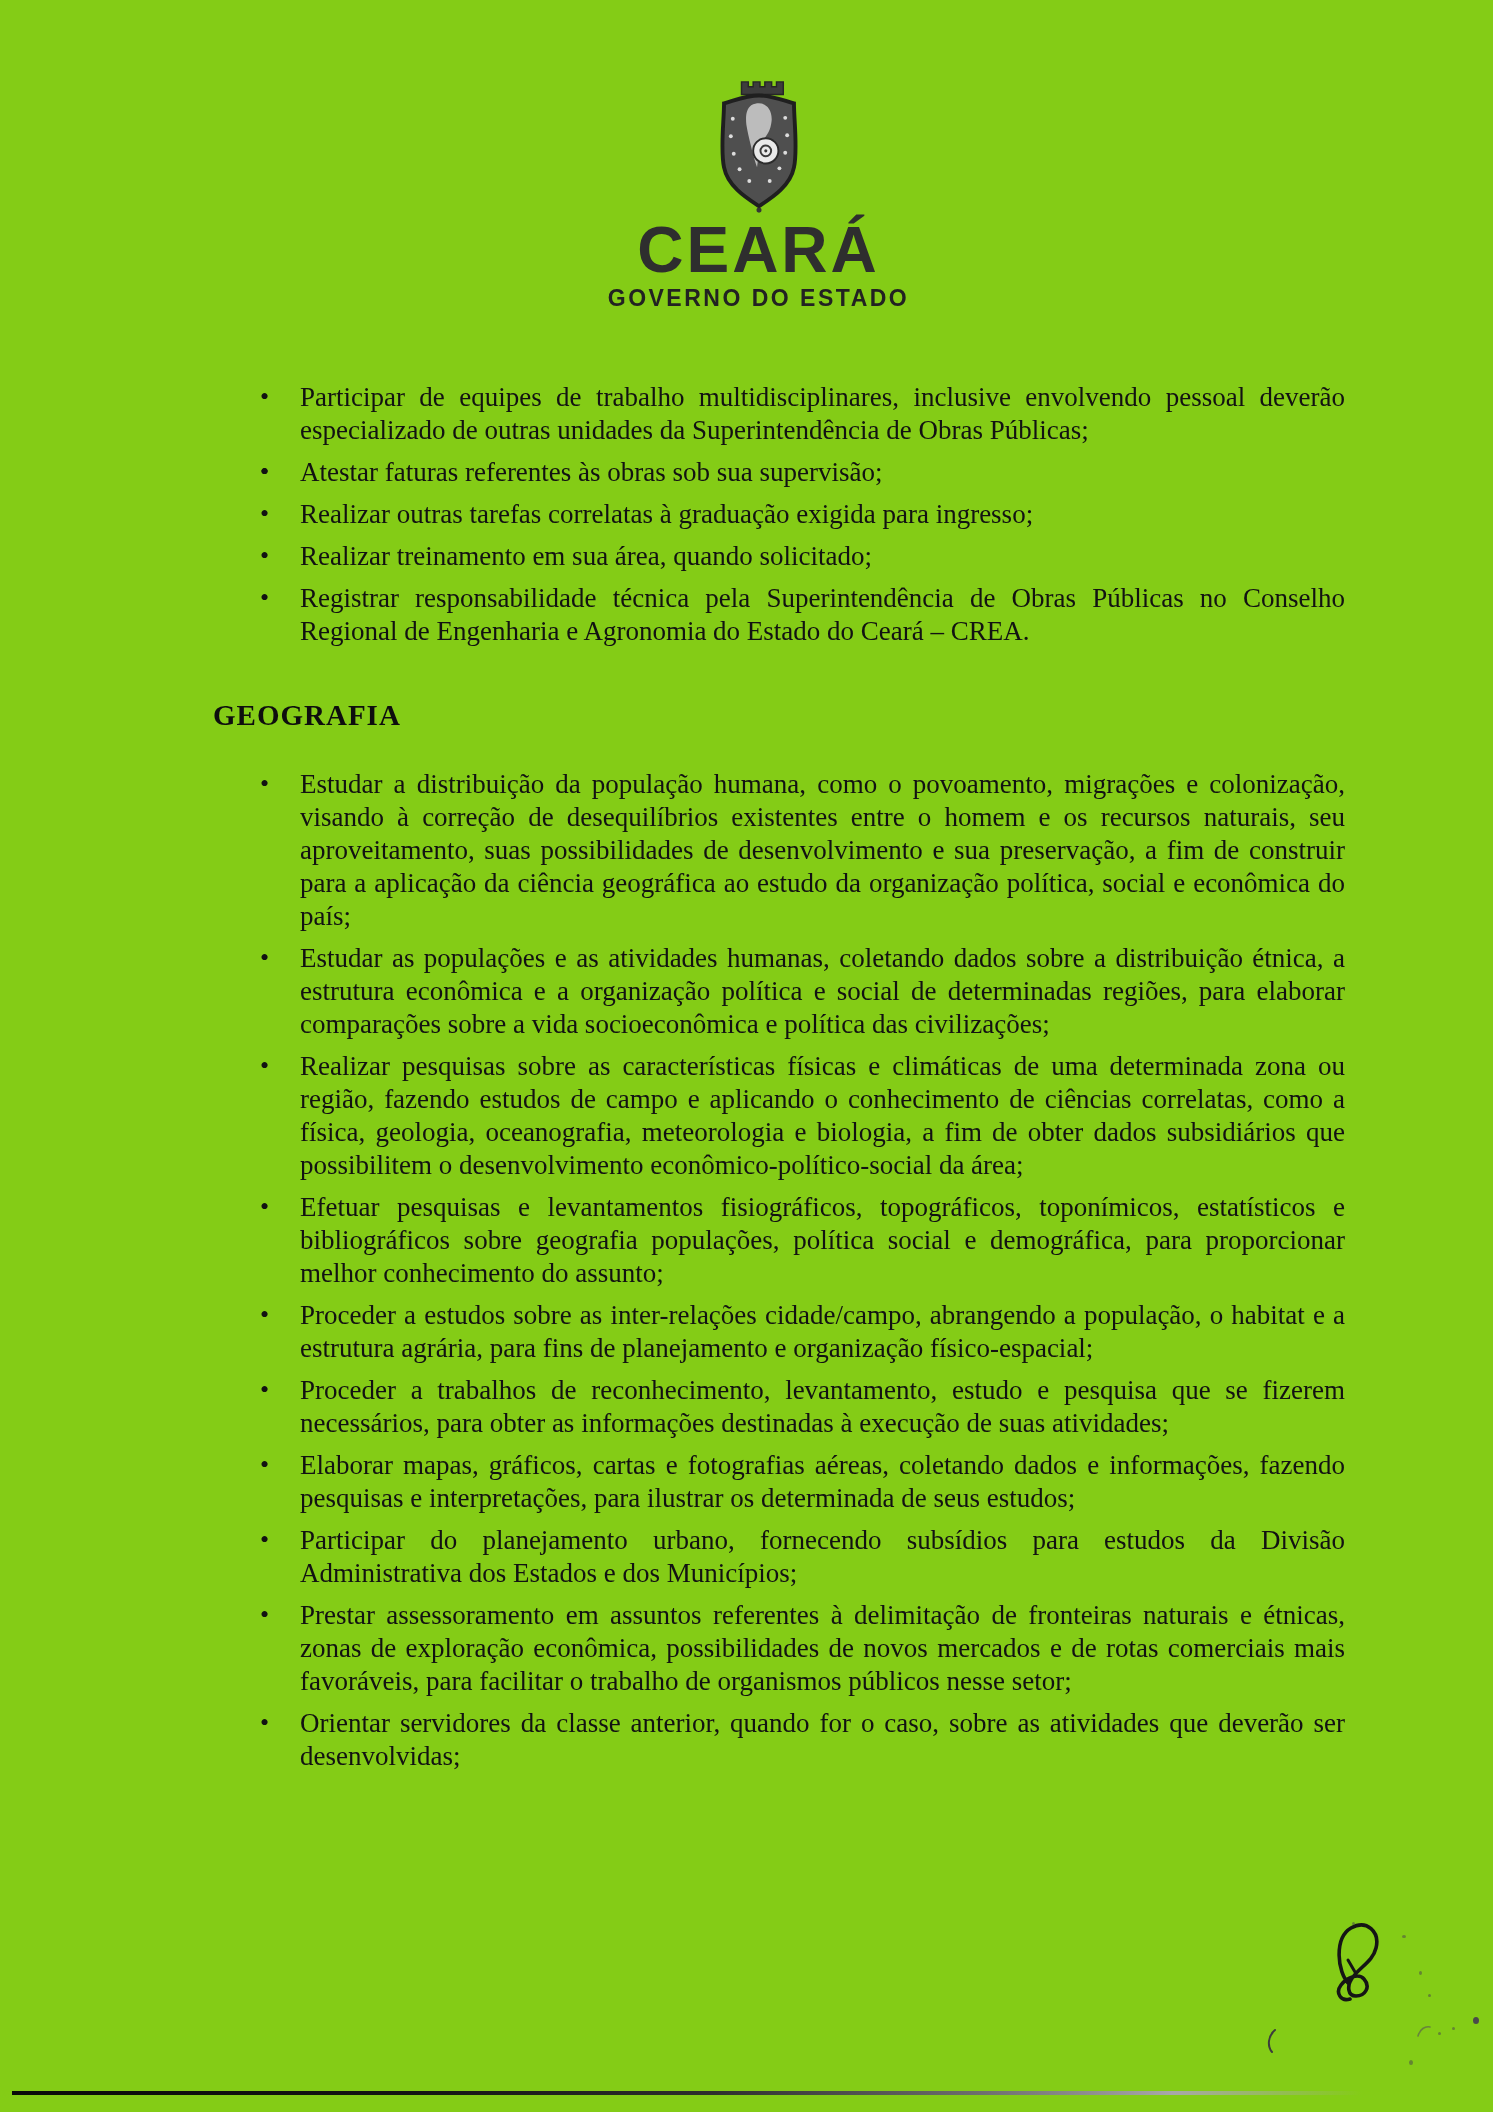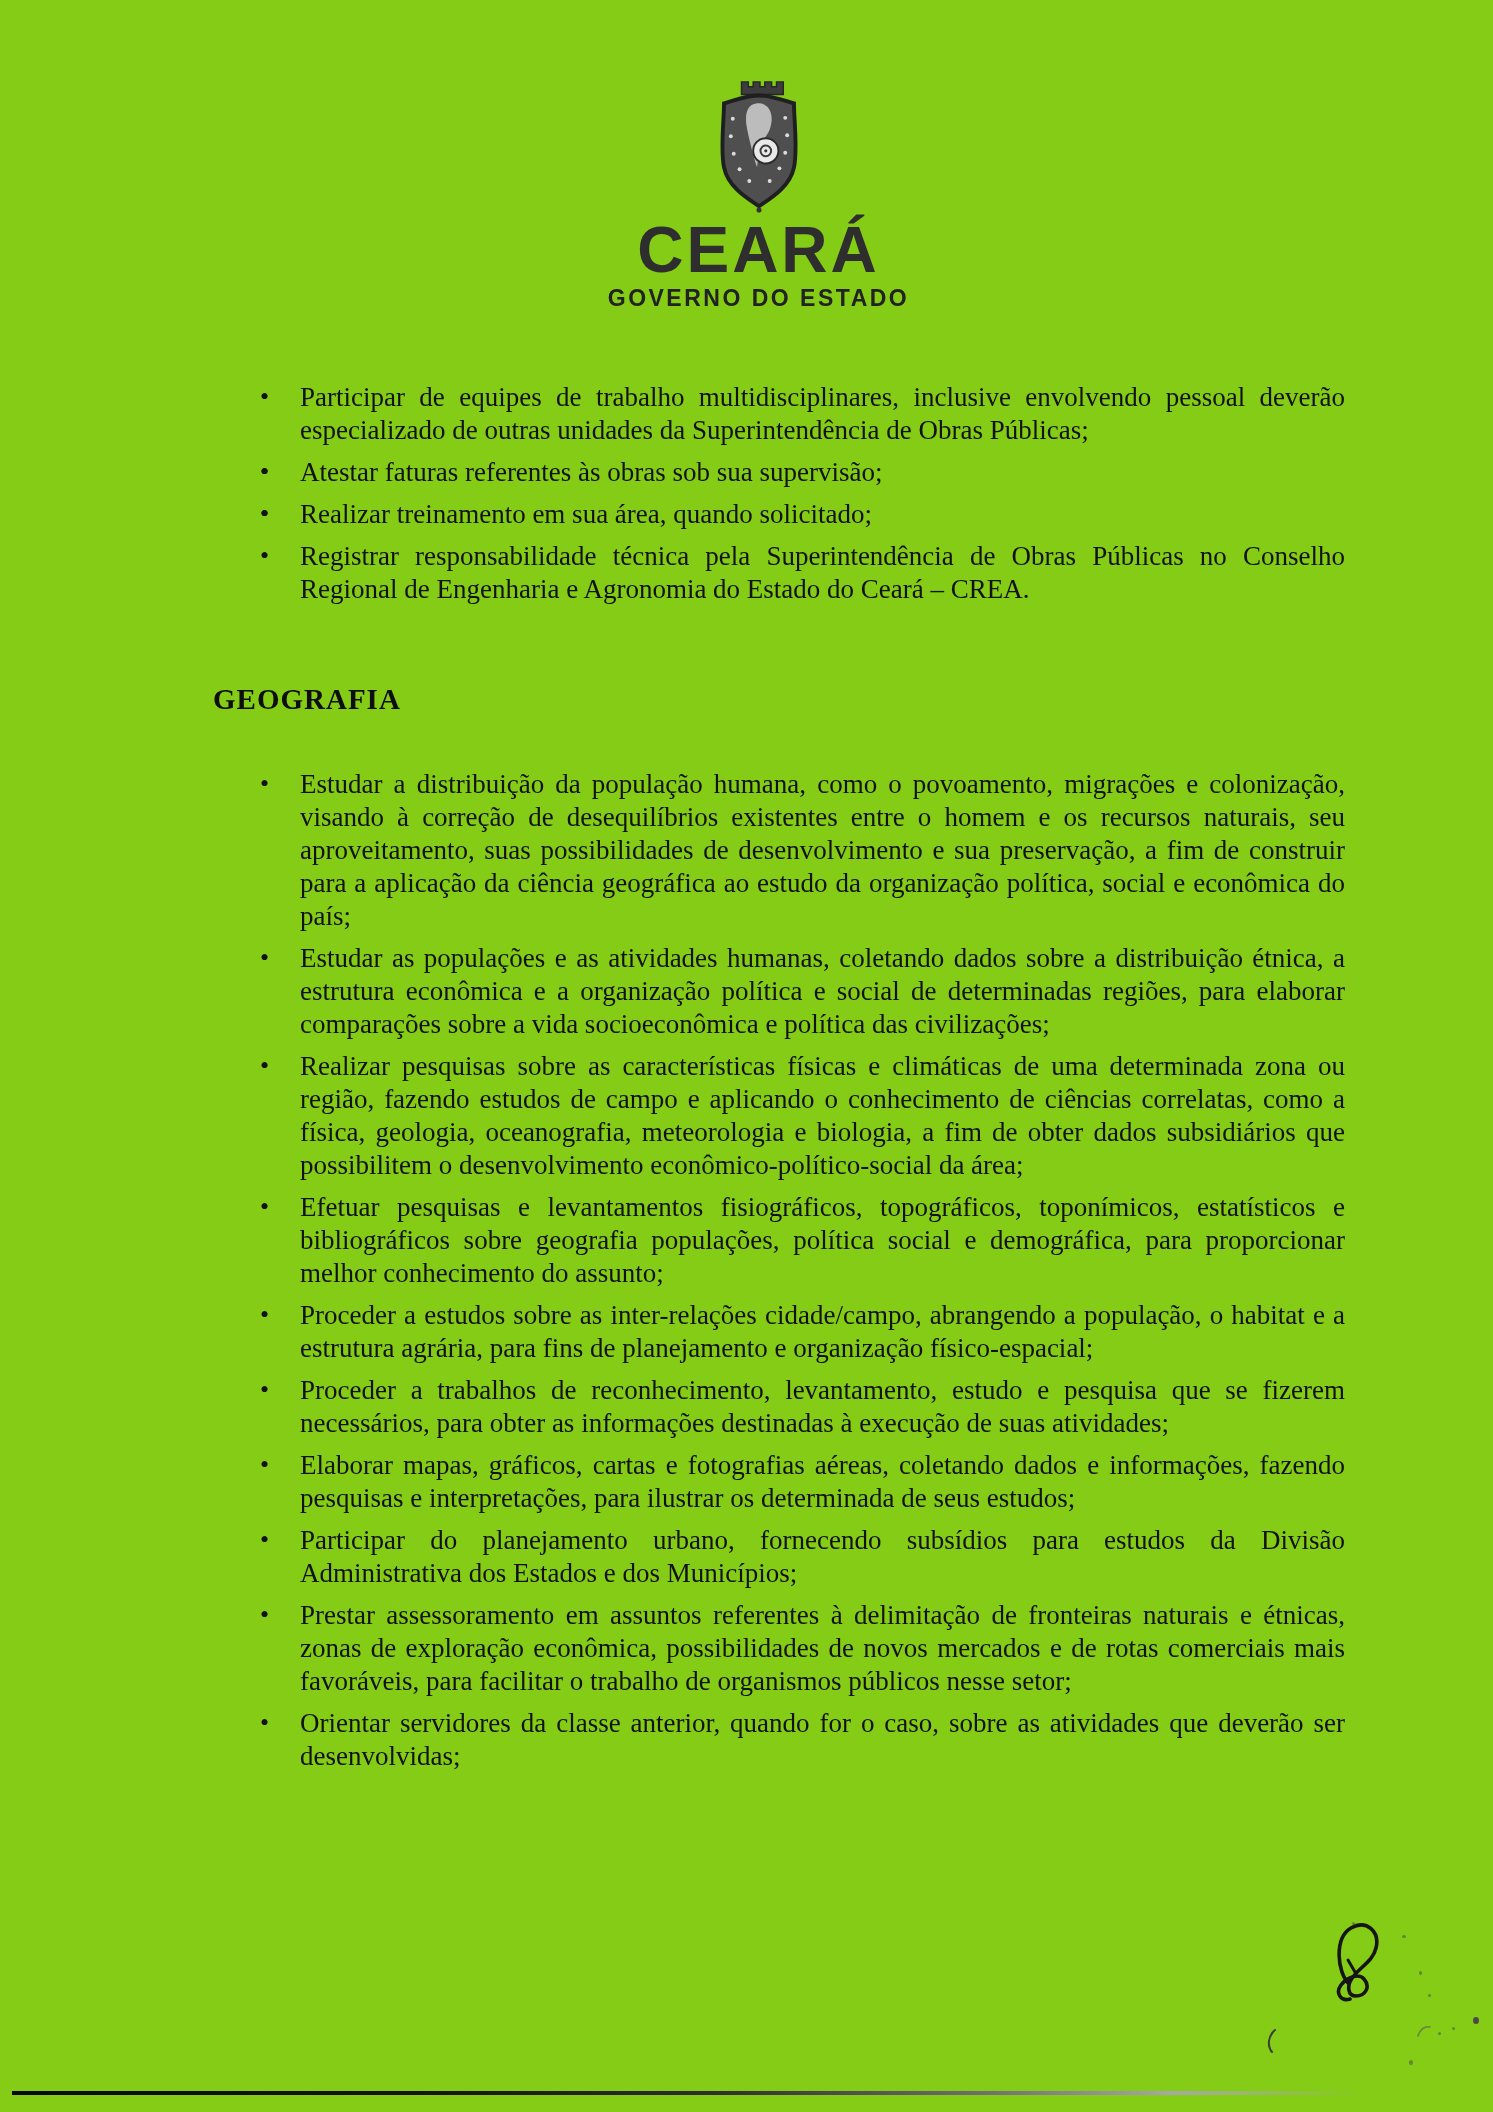--- a/index.html
+++ b/index.html
@@ -57,21 +57,21 @@
   }
   .bullet{
     position:absolute;
     left:-40px;top:-1px;
     font-size:26px;
   }
   .intro-list{top:381px;}
   .geo-list{top:768px;}
   .section-heading{
     position:absolute;
-    top:683px;left:213px;
+    top:699px;left:213px;
     margin:0;
     font-family:"Liberation Serif", serif;
     font-weight:bold;
     font-size:29px;
     letter-spacing:1px;
     color:#0e0e0e;
   }
 
   
   .signature{
@@ -137,20 +137,21 @@
     </li>
     <li>
       <span class="bullet">•</span>
     </li>
     <li>
       <span class="bullet">•</span>
       <span class="li-text">Atestar faturas referentes às obras sob sua supervisão;</span>
     </li>
     <li>
       <span class="bullet">•</span>
+      <span class="li-text">Realizar outras tarefas correlatas à graduação exigida para ingresso;</span>
     </li>
     <li>
       <span class="bullet">•</span>
       <span class="li-text">Realizar treinamento em sua área, quando solicitado;</span>
     </li>
     <li>
       <span class="bullet">•</span>
       <span class="li-text">Registrar responsabilidade técnica pela Superintendência de Obras Públicas no Conselho Regional de Engenharia e Agronomia do Estado do Ceará – CREA.</span>
     </li>
   </ul>

